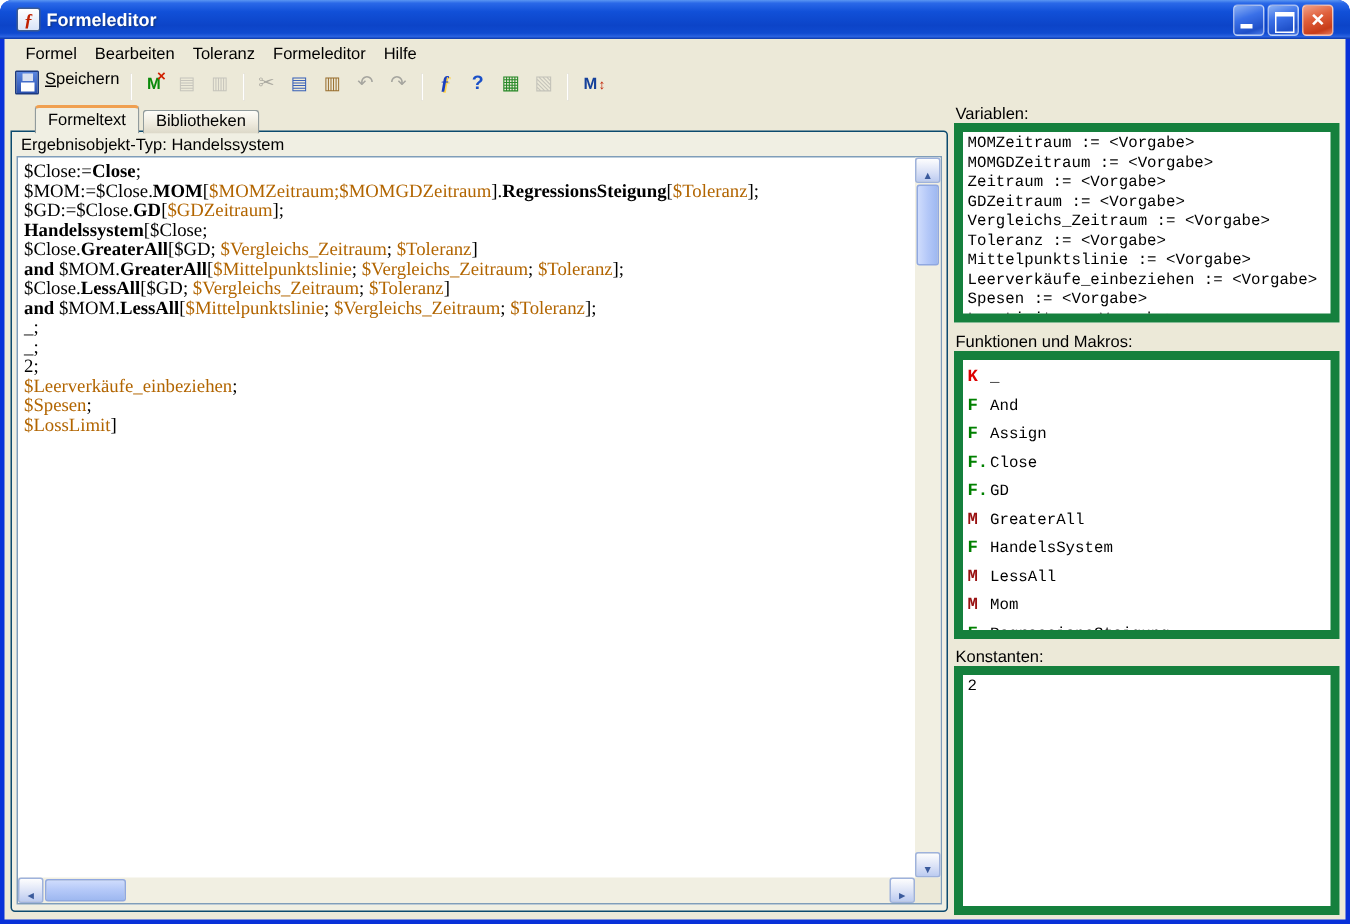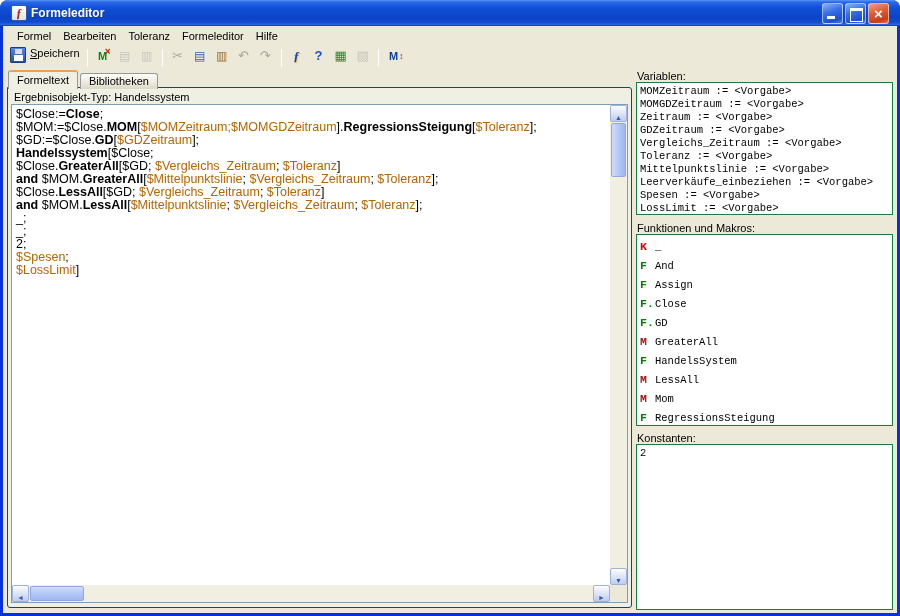--- a/index.html
+++ b/index.html
@@ -43,48 +43,48 @@
 .ic-paste::before{content:"▥";font-size:12px;color:#9a7030}
 .ic-undo::before{content:"↶";font-size:13px;color:#2a4a9a}
 .ic-redo::before{content:"↷";font-size:13px;color:#2a4a9a}
 .ic-fx::before{content:"ƒ";font:italic bold 13px/16px "Liberation Serif",serif;color:#1a3fbf;text-shadow:1px 1px 0 #ffd34a}
 .ic-help::before{content:"?";font:bold 13px/16px "Liberation Sans",sans-serif;color:#1a50c8}
 .ic-table::before{content:"▦";font-size:13px;color:#2a8a2a}
 .ic-chart::before{content:"▧";font-size:13px;color:#8890a0}
 .ic-macro::before{content:"M";font:bold 11px/16px "Liberation Sans",sans-serif;color:#15409a}
 .ic-macro::after{content:"↕";position:absolute;right:-2px;top:1px;font-size:9px;color:#c02000}
 
-.tabs{position:absolute;top:44px;left:5px;height:19px;z-index:2;display:flex;align-items:center}
+.tabs{position:absolute;top:44px;left:20px;height:19px;z-index:2;display:flex;align-items:center}
 .tab{height:16px;line-height:15px;margin-top:2px;padding:0 8px;font-size:11px;border:1px solid #919B9C;border-bottom:none;border-radius:3px 3px 0 0;background:linear-gradient(#fefdf8,#eeeade 55%,#dcd8c8);margin-right:2px;white-space:nowrap}
 .tab.active{height:19px;margin-top:0;line-height:16px;background:#F0EFE3;border-top:2px solid #F0A050}
 .tabpage{position:absolute;top:61px;left:4px;width:625px;height:521px;background:#F0EFE3;border:1px solid #0c4a6e;border-radius:0 3px 3px 3px}
 .result-type{position:absolute;top:3px;left:6px;font-size:11px;color:#000;white-space:nowrap}
 
 .editor{position:absolute;top:16px;left:3px;width:617px;height:499px;background:#fff;border:1px solid #7F9DB9}
-.code{position:absolute;left:0;top:0;right:17px;bottom:17px;overflow:hidden;padding:3px 11px 0 4px;font-family:Liberation Sans, sans-serif;font-size:12.5px;line-height:13px}
+.code{position:absolute;left:0;top:0;right:17px;bottom:17px;overflow:hidden;padding:3px 11px 0 4px;font-family:Liberation Serif, serif;font-size:12.5px;line-height:13px}
 .code-line{height:13px;white-space:pre}
 .s-n{color:#000}
 .s-b{color:#000;font-weight:bold}
 .s-v{color:var(--c-variable,#B26500)}
 .vscroll{position:absolute;top:0;right:0;width:17px;bottom:17px;background:#F1EFE2}
 .hscroll{position:absolute;left:0;right:17px;bottom:0;height:17px;background:#F1EFE2}
 .sb-btn{position:absolute;width:17px;height:17px;background:linear-gradient(#fdfdfd,#d8e0f6 60%,#bccbf0);border:1px solid #9eb2dc;border-radius:2px;text-align:center}
 .sb-up{top:0;left:0}.sb-down{bottom:0;left:0}.sb-left{left:0;top:0}.sb-right{right:0;top:0}
 .sb-up::before{content:"▲";font-size:7px;line-height:15px;color:#3a5a9c}
 .sb-down::before{content:"▼";font-size:7px;line-height:15px;color:#3a5a9c}
 .sb-left::before{content:"◄";font-size:7px;line-height:15px;color:#3a5a9c}
 .sb-right::before{content:"►";font-size:7px;line-height:15px;color:#3a5a9c}
 .sb-thumb-v{position:absolute;left:1px;right:1px;top:18px;height:54px;background:linear-gradient(90deg,#cfdcfc,#b4c8f8 50%,#9eb8f0);border:1px solid #90a8e0;border-radius:2px}
 .sb-thumb-h{position:absolute;top:1px;bottom:1px;left:18px;width:54px;background:linear-gradient(180deg,#cfdcfc,#b4c8f8 50%,#9eb8f0);border:1px solid #90a8e0;border-radius:2px}
 .sb-corner{position:absolute;right:0;bottom:0;width:17px;height:17px;background:#ECE9D8}
 
 .side{position:absolute;left:633px;top:44px;width:258px;bottom:0}
 .side-label{position:absolute;left:1px;font-size:11px;color:#000;white-space:nowrap}
 .lbl-var{top:0}.lbl-fn{top:152px}.lbl-const{top:362px}
-.listbox{position:absolute;left:0;width:257px;background:#fff;border:1px solid #15803d;overflow:hidden;font-family:"Liberation Mono",monospace;font-size:10.5px;padding:2px 3px;color:#000}
+.listbox{position:absolute;left:0;width:257px;background:#fff;border:6px solid #15803d;overflow:hidden;font-family:"Liberation Mono",monospace;font-size:10.5px;padding:2px 3px;color:#000}
 .box-var{top:12px;height:133px;line-height:13px}
 .box-fn{top:164px;height:192px}
 .box-const{top:374px;height:166px;line-height:13px}
 .var-row,.const-row{height:13px;white-space:pre}
 .fn-row{height:19px;display:flex;align-items:center;white-space:pre}
 .fn-ico{display:inline-block;width:15px;font-weight:bold;font-size:11.5px;flex:0 0 auto}
 .fn-ico.k-funktion{color:var(--c-funktion,#008000)}
 .fn-ico.k-makro{color:var(--c-makro,#991111)}
 .fn-ico.k-konstante{color:var(--c-konstante,#DD0000)}
 .fn-name{font-size:10.5px}
@@ -172,20 +172,21 @@
             <div class="code-line"><span class="s-n">$MOM:=$Close.</span><span class="s-b">MOM</span><span class="s-n">[</span><span class="s-v">$MOMZeitraum;$MOMGDZeitraum</span><span class="s-n">].</span><span class="s-b">RegressionsSteigung</span><span class="s-n">[</span><span class="s-v">$Toleranz</span><span class="s-n">];</span></div>
             <div class="code-line"><span class="s-n">$GD:=$Close.</span><span class="s-b">GD</span><span class="s-n">[</span><span class="s-v">$GDZeitraum</span><span class="s-n">];</span></div>
             <div class="code-line"><span class="s-b">Handelssystem</span><span class="s-n">[$Close;</span></div>
             <div class="code-line"><span class="s-n">$Close.</span><span class="s-b">GreaterAll</span><span class="s-n">[$GD; </span><span class="s-v">$Vergleichs_Zeitraum</span><span class="s-n">; </span><span class="s-v">$Toleranz</span><span class="s-n">]</span></div>
             <div class="code-line"><span class="s-b">and</span><span class="s-n"> $MOM.</span><span class="s-b">GreaterAll</span><span class="s-n">[</span><span class="s-v">$Mittelpunktslinie</span><span class="s-n">; </span><span class="s-v">$Vergleichs_Zeitraum</span><span class="s-n">; </span><span class="s-v">$Toleranz</span><span class="s-n">];</span></div>
             <div class="code-line"><span class="s-n">$Close.</span><span class="s-b">LessAll</span><span class="s-n">[$GD; </span><span class="s-v">$Vergleichs_Zeitraum</span><span class="s-n">; </span><span class="s-v">$Toleranz</span><span class="s-n">]</span></div>
             <div class="code-line"><span class="s-b">and</span><span class="s-n"> $MOM.</span><span class="s-b">LessAll</span><span class="s-n">[</span><span class="s-v">$Mittelpunktslinie</span><span class="s-n">; </span><span class="s-v">$Vergleichs_Zeitraum</span><span class="s-n">; </span><span class="s-v">$Toleranz</span><span class="s-n">];</span></div>
             <div class="code-line"><span class="s-n">_;</span></div>
             <div class="code-line"><span class="s-n">_;</span></div>
             <div class="code-line"><span class="s-n">2;</span></div>
+            <div class="code-line"><span class="s-v">$Leerverkäufe_einbeziehen</span><span class="s-n">;</span></div>
             <div class="code-line"><span class="s-v">$Spesen</span><span class="s-n">;</span></div>
             <div class="code-line"><span class="s-v">$LossLimit</span><span class="s-n">]</span></div>
           </div>
         <div class="vscroll">
           <span class="sb-btn sb-up"></span>
           <span class="sb-thumb-v"></span>
           <span class="sb-btn sb-down"></span>
         </div>
         <div class="hscroll">
           <span class="sb-btn sb-left"></span>

